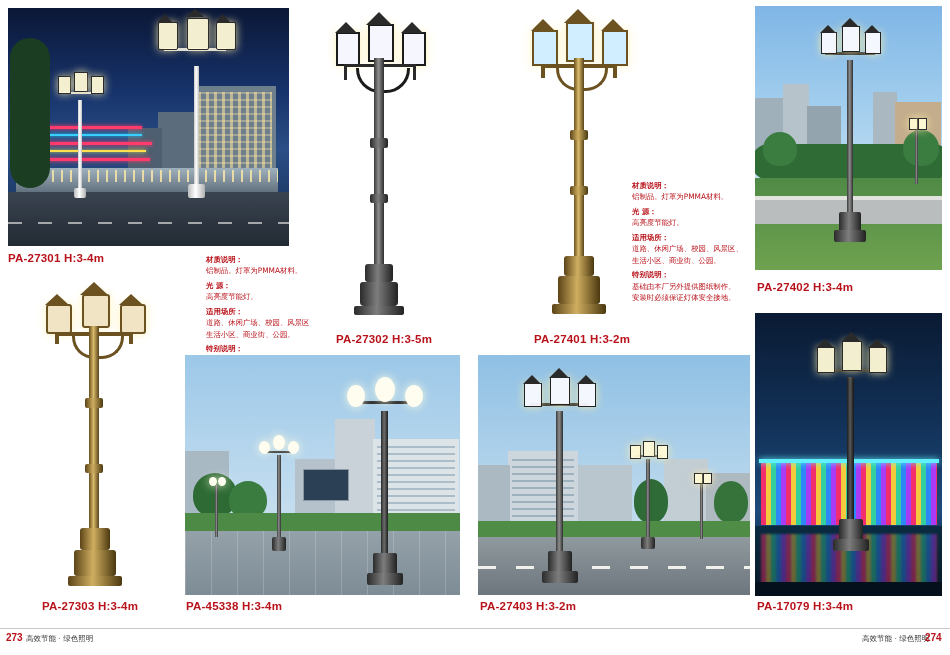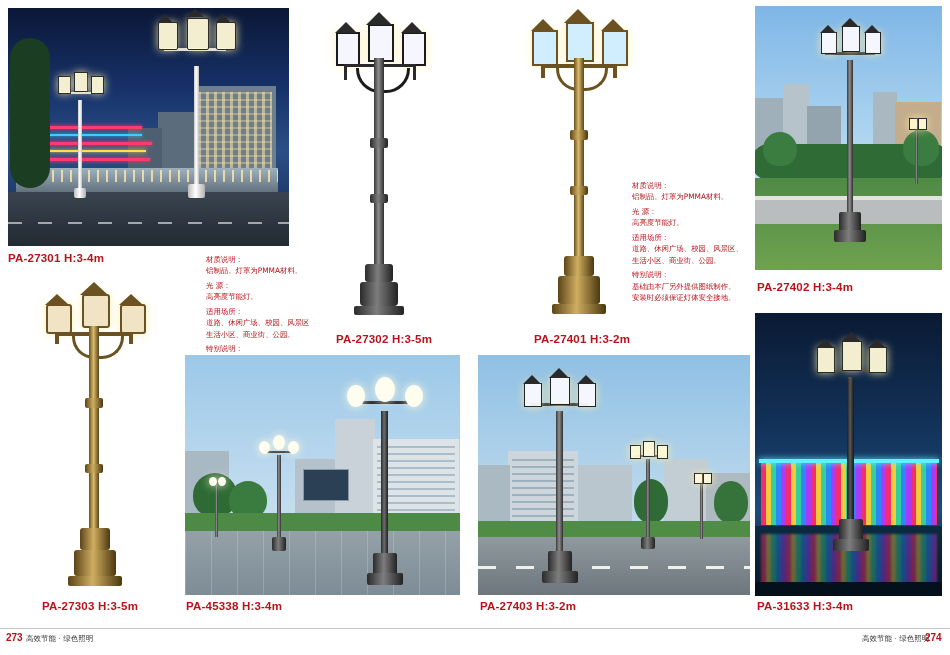--- a/index.html
+++ b/index.html
@@ -37,21 +37,21 @@
   }
   
   .spec {
     position: absolute;
     width: 130px;
     color: #b8121a;
     font-size: 7.4px;
     line-height: 1.55;
     font-family: "DejaVu Sans", "Liberation Sans", sans-serif;
   }
-  .spec .hdr { font-weight: normal; }
+  .spec .hdr { font-weight: bold; }
   .spec .ln { white-space: nowrap; }
   .spec .blk { margin-bottom: 3px; }
   
   .footer-rule {
     position: absolute;
     left: 0;
     top: 628px;
     width: 950px;
     height: 1px;
     background: #c9c9c9;
@@ -340,21 +340,21 @@
     <div class="arm gold" style="left:35px; top:54px; width:4px; height:12px;"></div>
     <div class="arm gold" style="left:109px; top:54px; width:4px; height:12px;"></div>
     <div style="position:absolute;left:52px;top:58px;width:46px;height:20px;border:3px solid #6b5220;border-top:none;border-radius:0 0 22px 22px;"></div>
     <div class="pole gold" style="left:69px; top:48px; width:10px; height:214px;"></div>
     <div class="base gold" style="left:65px; top:120px; width:18px; height:10px;"></div>
     <div class="base gold" style="left:65px; top:186px; width:18px; height:9px;"></div>
     <div class="base gold" style="left:60px; top:250px; width:30px; height:22px; border-radius:3px;"></div>
     <div class="base gold" style="left:54px; top:272px; width:42px; height:26px; border-radius:3px;"></div>
     <div class="base gold" style="left:48px; top:298px; width:54px; height:10px; border-radius:2px;"></div>
   </div>
-  <div class="caption" style="left:42px; top:600px;">PA-27303 H:3-5m</div>
+  <div class="caption" style="left:42px; top:600px;">PA-27303 H:3-4m</div>
 
   <div class="photo" style="left:185px; top:355px; width:275px; height:240px;">
     <div class="sky-day" style="background:linear-gradient(#9cc8e8 0%, #bcd9ee 50%, #d8e6ef 100%);"></div>
 
     <div class="bld" style="left:0px; top:96px; width:44px; height:62px; background:#a9b9c4;"></div>
     <div class="bld" style="left:150px; top:64px; width:40px; height:96px; background:#c9d2d8;"></div>
     <div class="bld" style="left:188px; top:84px; width:86px; height:76px; background:#dde4e8;"></div>
     <div style="position:absolute;left:192px;top:90px;width:78px;height:66px;
          background:repeating-linear-gradient(0deg, rgba(120,150,170,0.5) 0 2px, transparent 2px 7px);"></div>
     <div class="bld" style="left:110px; top:104px; width:40px; height:56px; background:#b5c2cb;"></div>
@@ -469,21 +469,21 @@
       <div class="base" style="left:78px; top:226px; width:36px; height:12px;"></div>
       <div class="arm" style="left:68px; top:56px; width:56px; height:3px;"></div>
       <div class="lant" style="left:62px; top:34px; width:16px; height:24px;"></div>
       <div class="lant-top" style="left:61px; top:26px; border-left-width:9px; border-right-width:9px; border-bottom-width:9px;"></div>
       <div class="lant" style="left:87px; top:28px; width:18px; height:28px;"></div>
       <div class="lant-top" style="left:86px; top:19px; border-left-width:10px; border-right-width:10px; border-bottom-width:10px;"></div>
       <div class="lant" style="left:114px; top:34px; width:16px; height:24px;"></div>
       <div class="lant-top" style="left:113px; top:26px; border-left-width:9px; border-right-width:9px; border-bottom-width:9px;"></div>
     </div>
   </div>
-  <div class="caption" style="left:757px; top:600px;">PA-31633 H:3-4m</div>
+  <div class="caption" style="left:757px; top:600px;">PA-17079 H:3-4m</div>
 
   <div class="footer-rule"></div>
   <div class="pagenum" style="left:6px;">273</div>
   <div class="footer-txt" style="left:26px;">高效节能 · 绿色照明</div>
   <div class="footer-txt" style="left:862px;">高效节能 · 绿色照明</div>
   <div class="pagenum" style="left:925px;">274</div>
 
 </div>
 
 </body></html>

